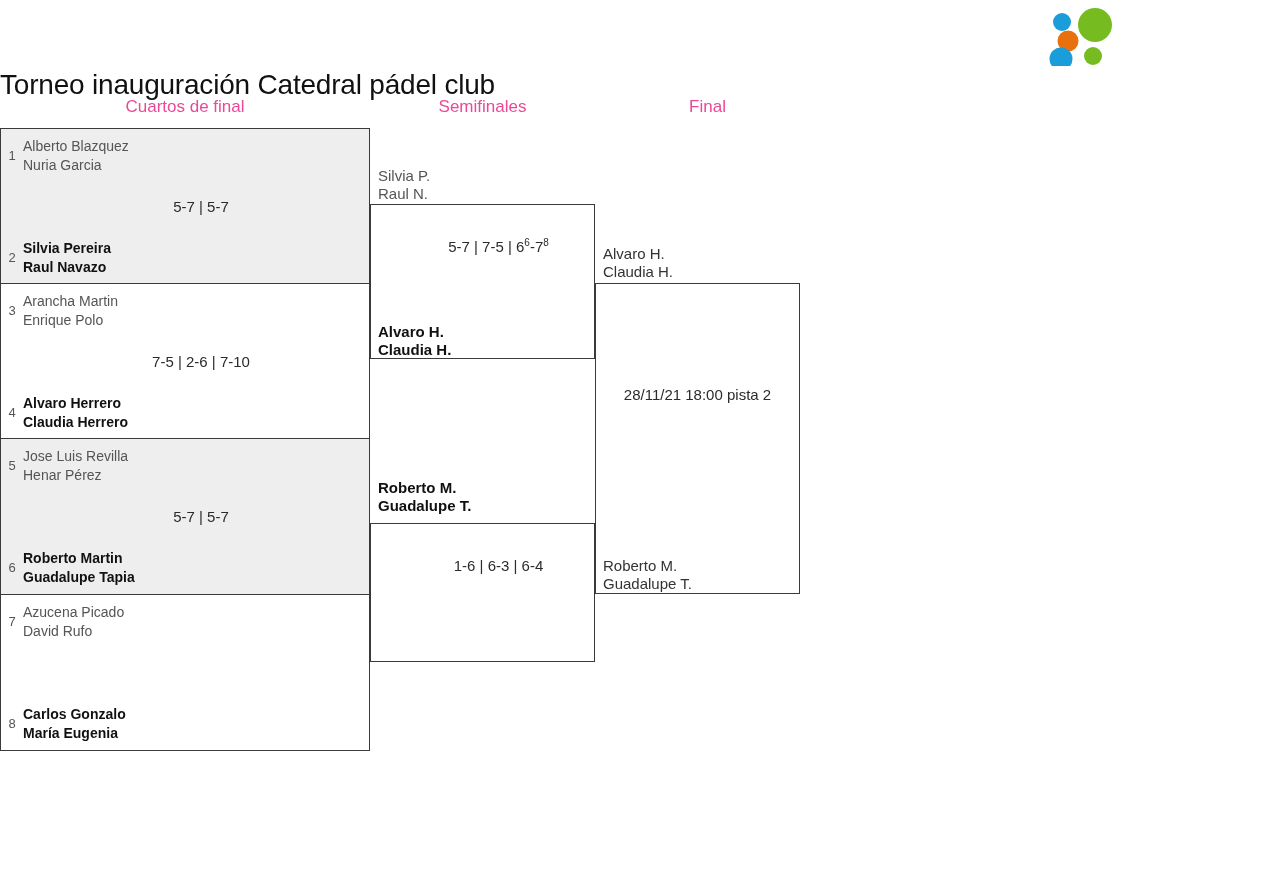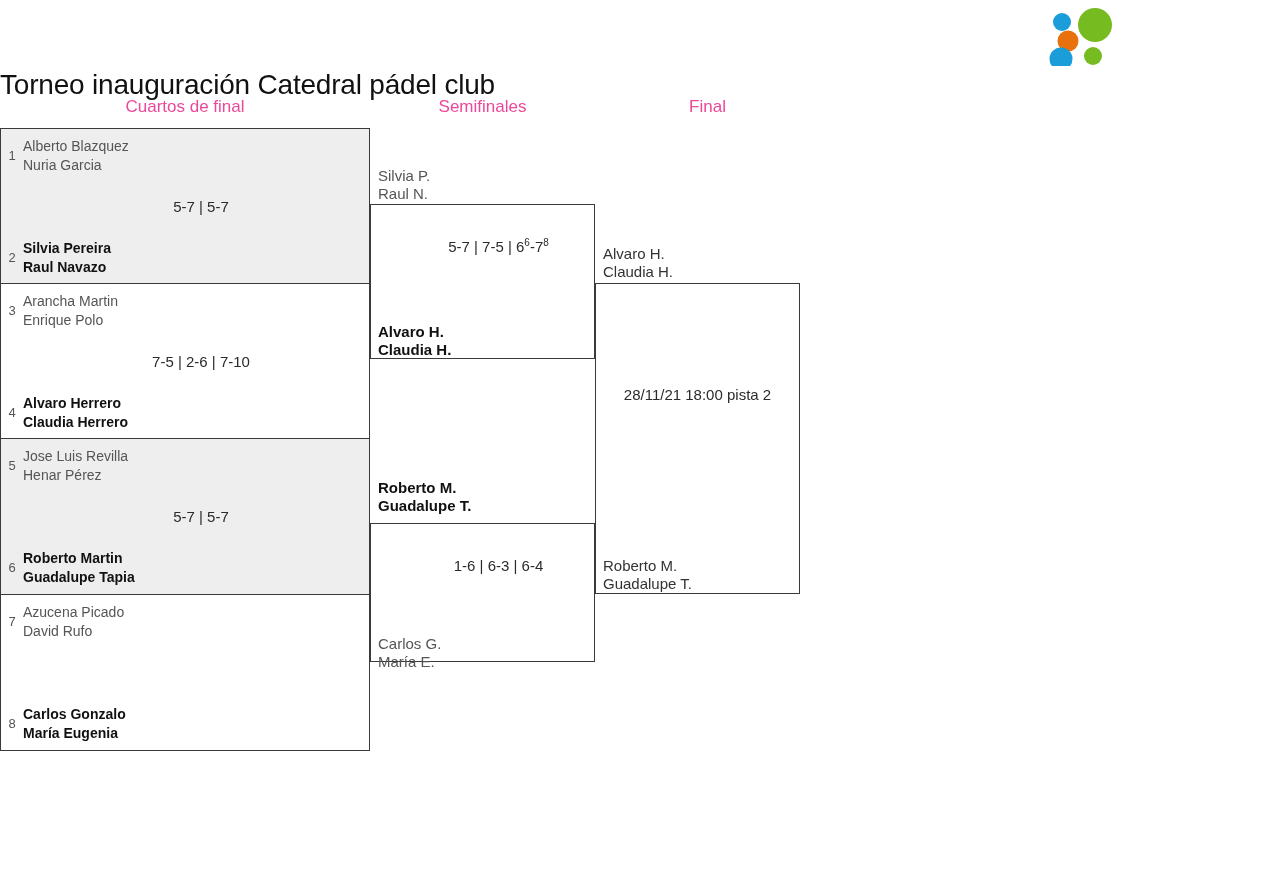--- a/index.html
+++ b/index.html
@@ -218,24 +218,20 @@
 Claudia H.</span>
   </div>
 
   <div class="match" id="sf2">
     <div class="score">1-6 | 6-3 | 6-4</div>
   </div>
   <div class="sf-team winner" style="left:370px; top:460px;">
     <span>Roberto M.
 Guadalupe T.</span>
   </div>
-  <div class="sf-team" style="left:370px; top:616px;">
-    <span>Carlos G.
-María E.</span>
-  </div>
 
   <div class="match" id="fin">
     <div class="info">28/11/21 18:00 pista 2</div>
   </div>
   <div class="fin-team" style="left:595px; top:226px;">
     <span>Alvaro H.
 Claudia H.</span>
   </div>
   <div class="fin-team" style="left:595px; top:538px;">
     <span>Roberto M.

